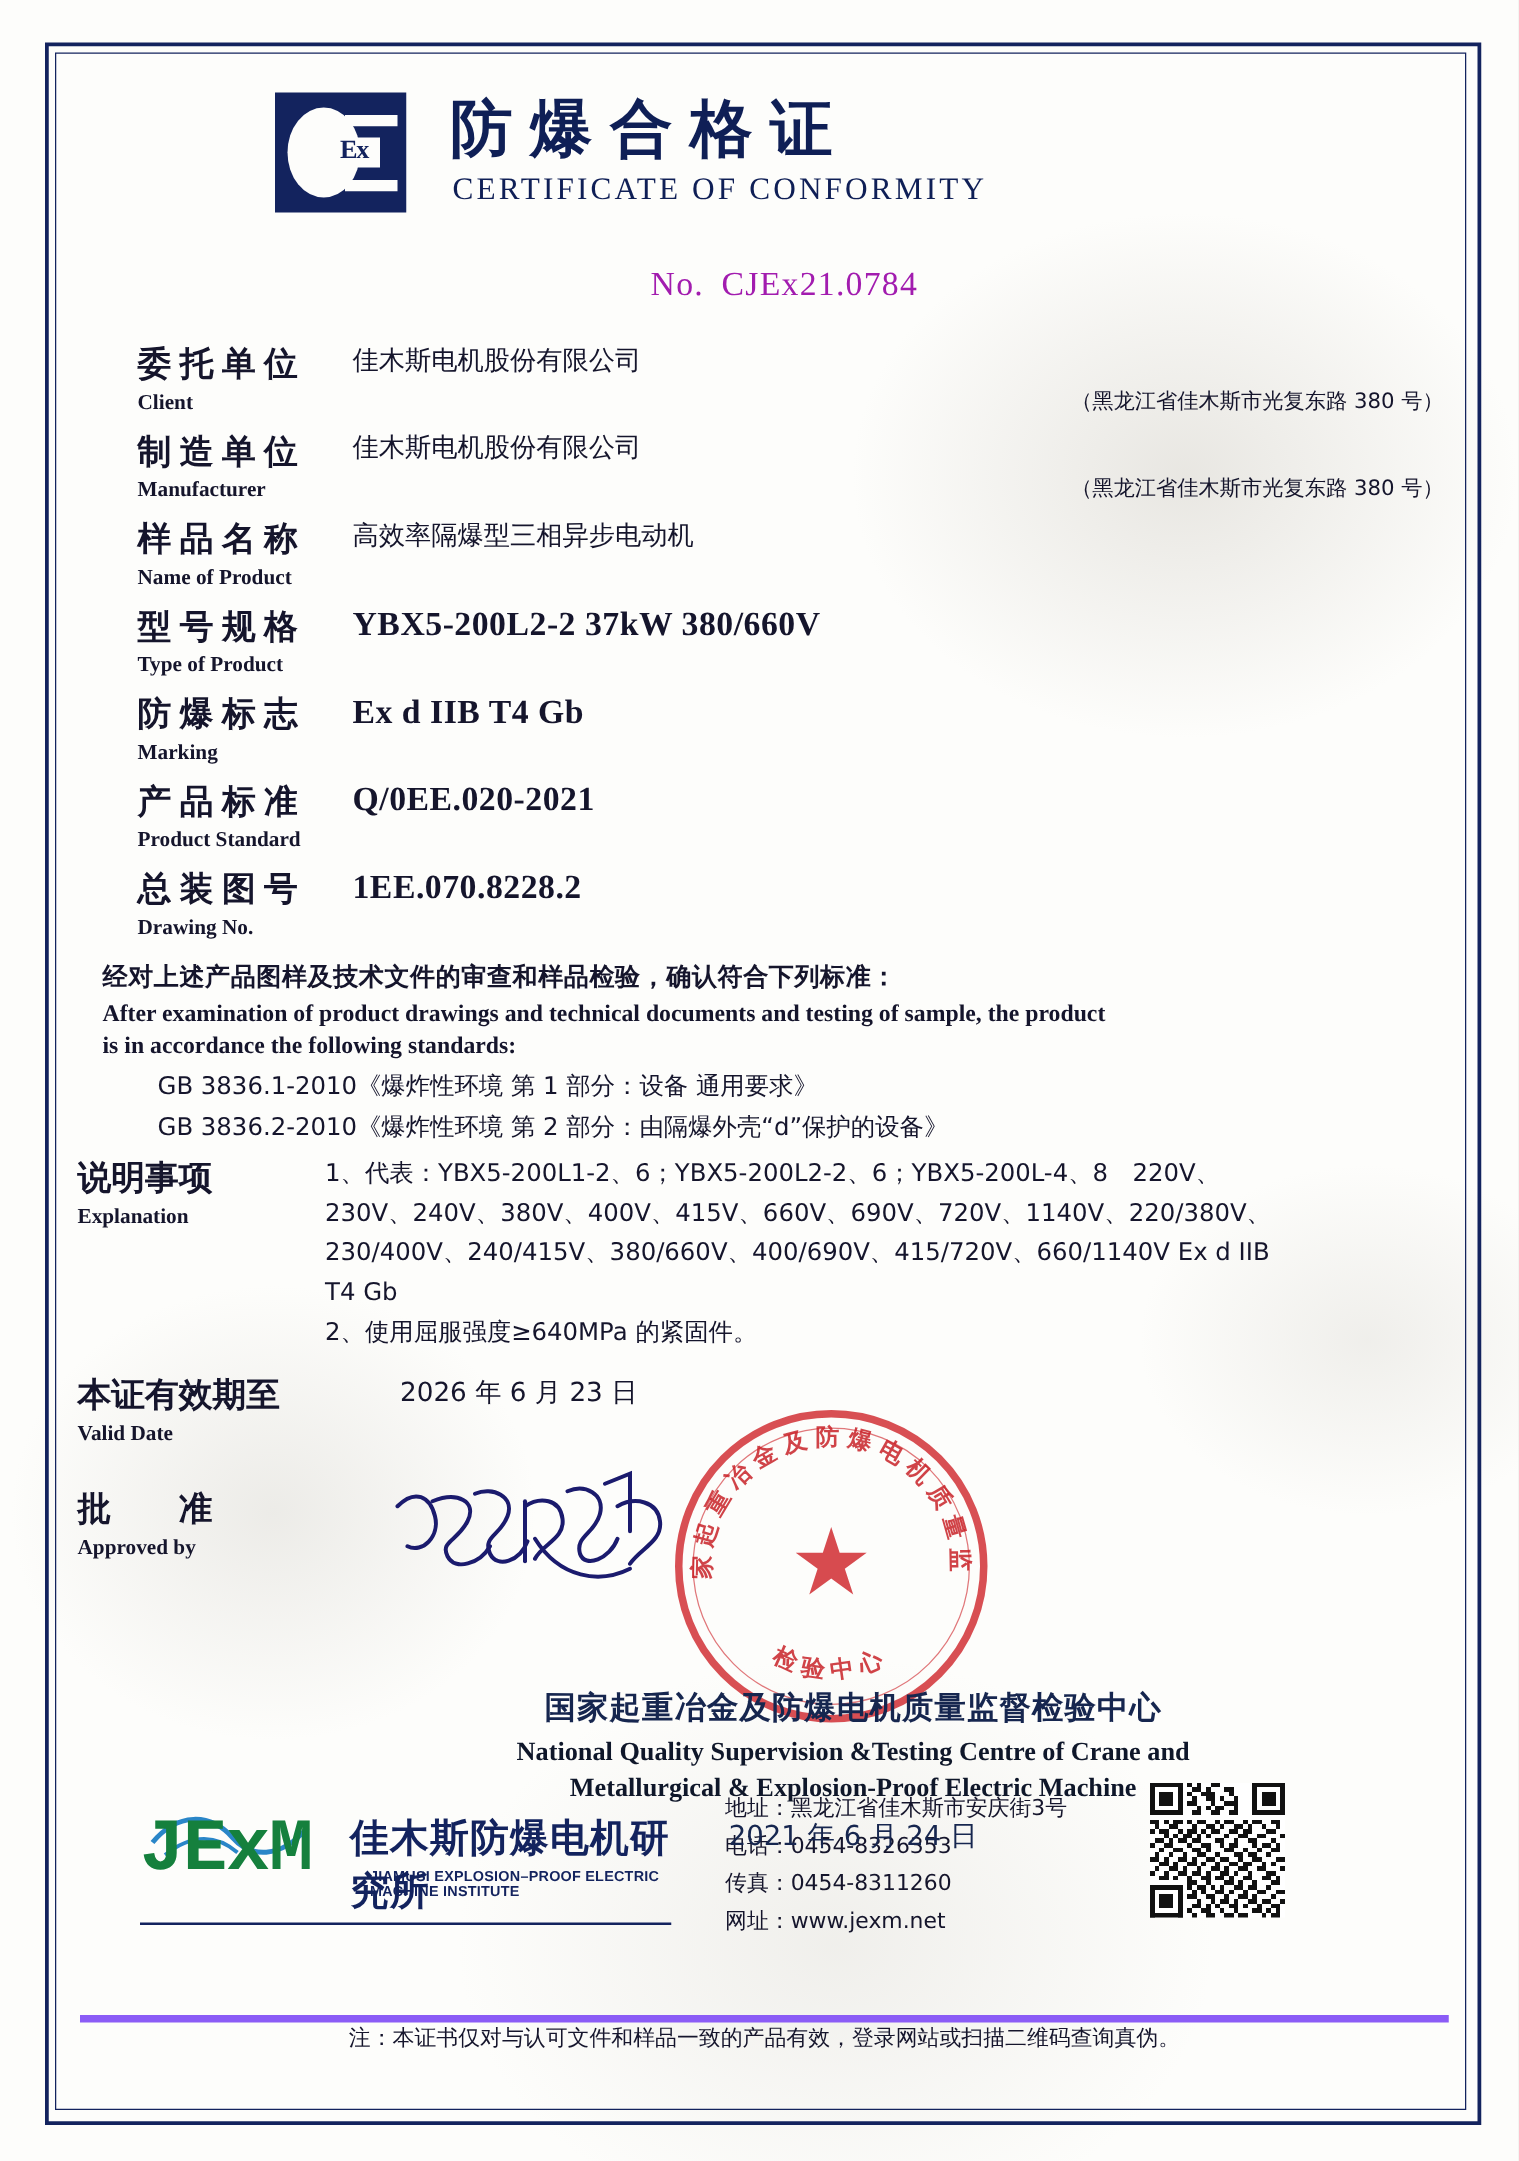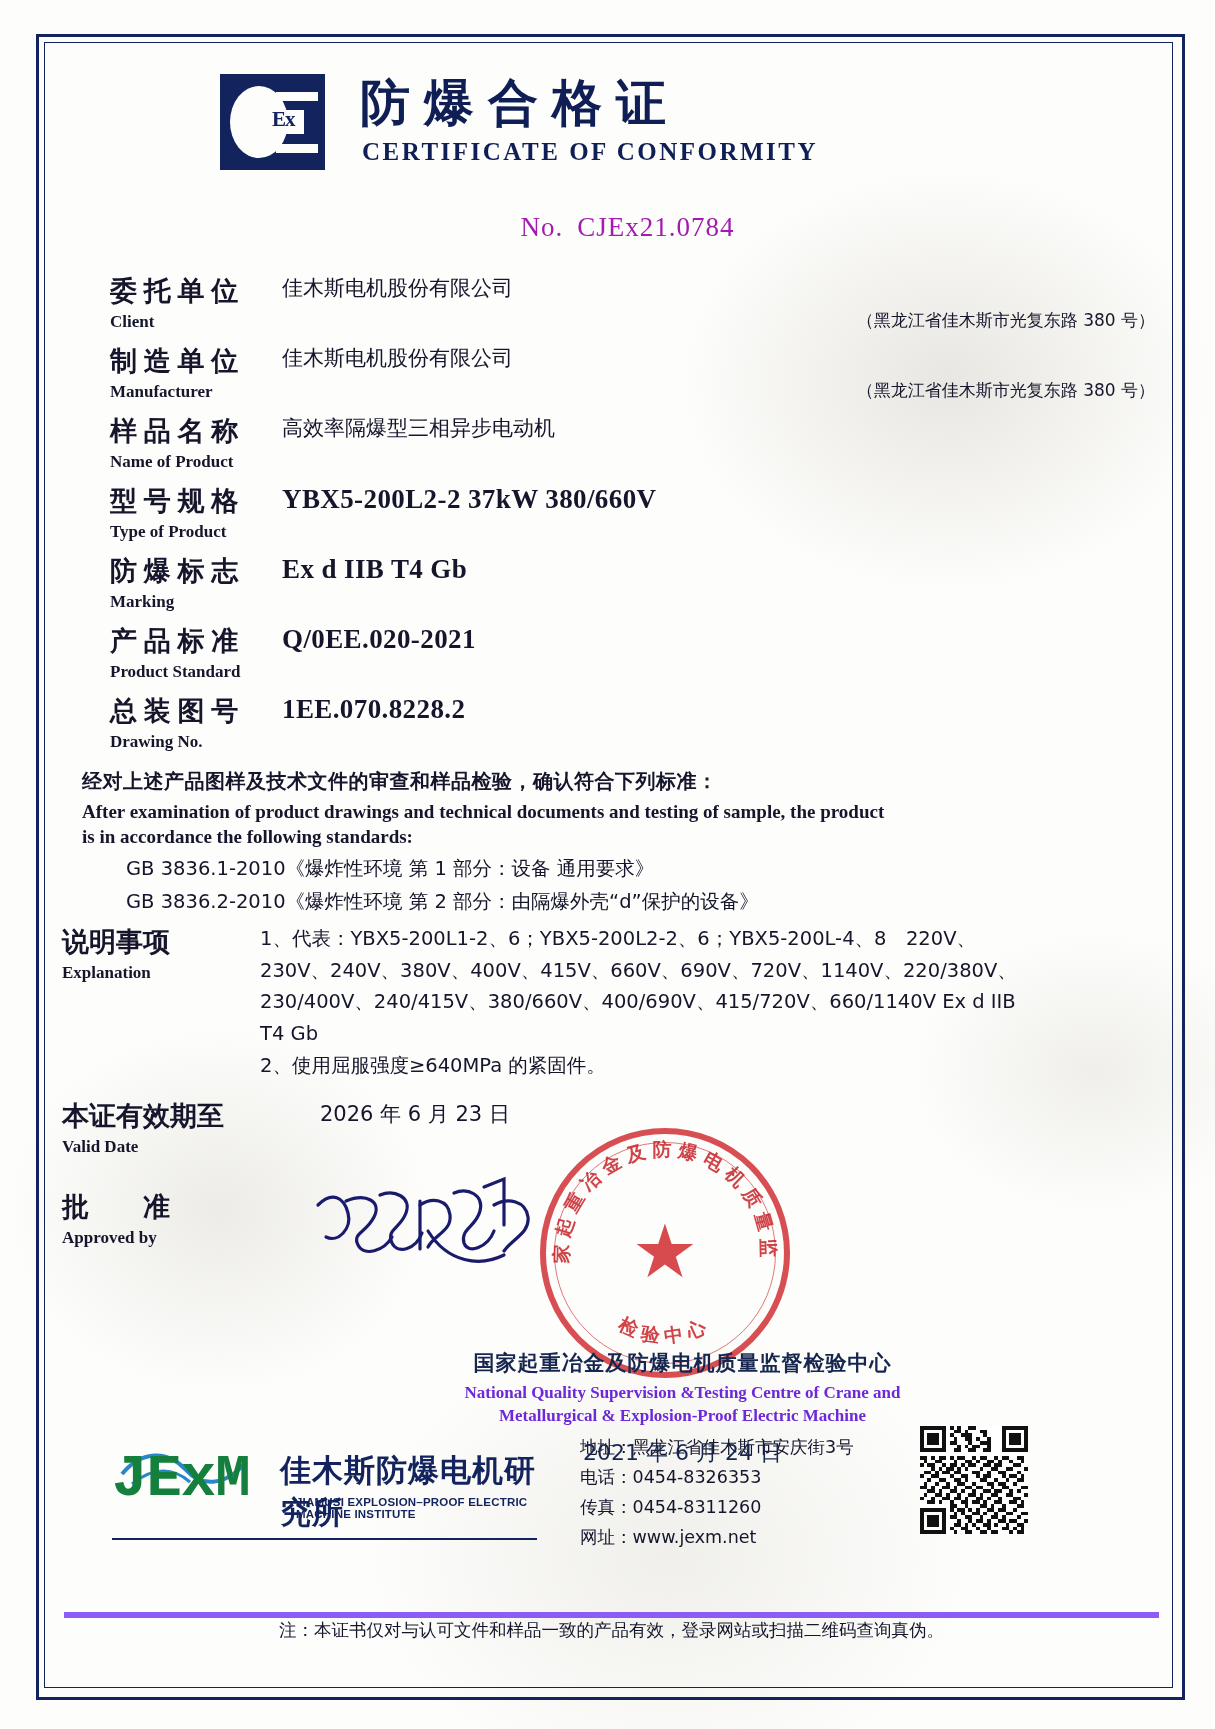--- a/index.html
+++ b/index.html
@@ -101,21 +101,21 @@
     font-weight: bold;
     font-size: 50px;
     letter-spacing: 14px;
     color: #0f1f56;
   }
   .title-en {
     position: absolute;
     left: 302px;
     top: 82px;
     font-family: "Liberation Serif", serif;
-    font-weight: bold;
+    font-weight: normal;
     font-size: 25px;
     letter-spacing: 2.5px;
     color: #0f1f56;
   }
   .cert-no {
     text-align: center;
     font-size: 27px;
     letter-spacing: 1px;
     color: #a21caf;
     margin-top: 21px;
@@ -294,29 +294,29 @@
   .issuer {
     text-align: center;
     margin-top: 40px;
     position: relative;
     z-index: 2;
     padding-left: 150px;
   }
   .iss-cn {
     font-family: Liberation Mono, monospace;
     font-weight: bold;
-    font-size: 21px;
+    font-size: 25px;
     color: #16264f;
     letter-spacing: 1px;
   }
   .iss-en {
     font-family: "Liberation Serif", serif;
     font-weight: bold;
-    font-size: 17px;
-    color: #6d28d9;
+    font-size: 21px;
+    color: #0f172a;
     margin-top: 5px;
     line-height: 1.35;
   }
   .iss-date {
     font-family: "DejaVu Sans", sans-serif;
     font-size: 22px;
     color: #16264f;
     margin-top: 10px;
   }
 

